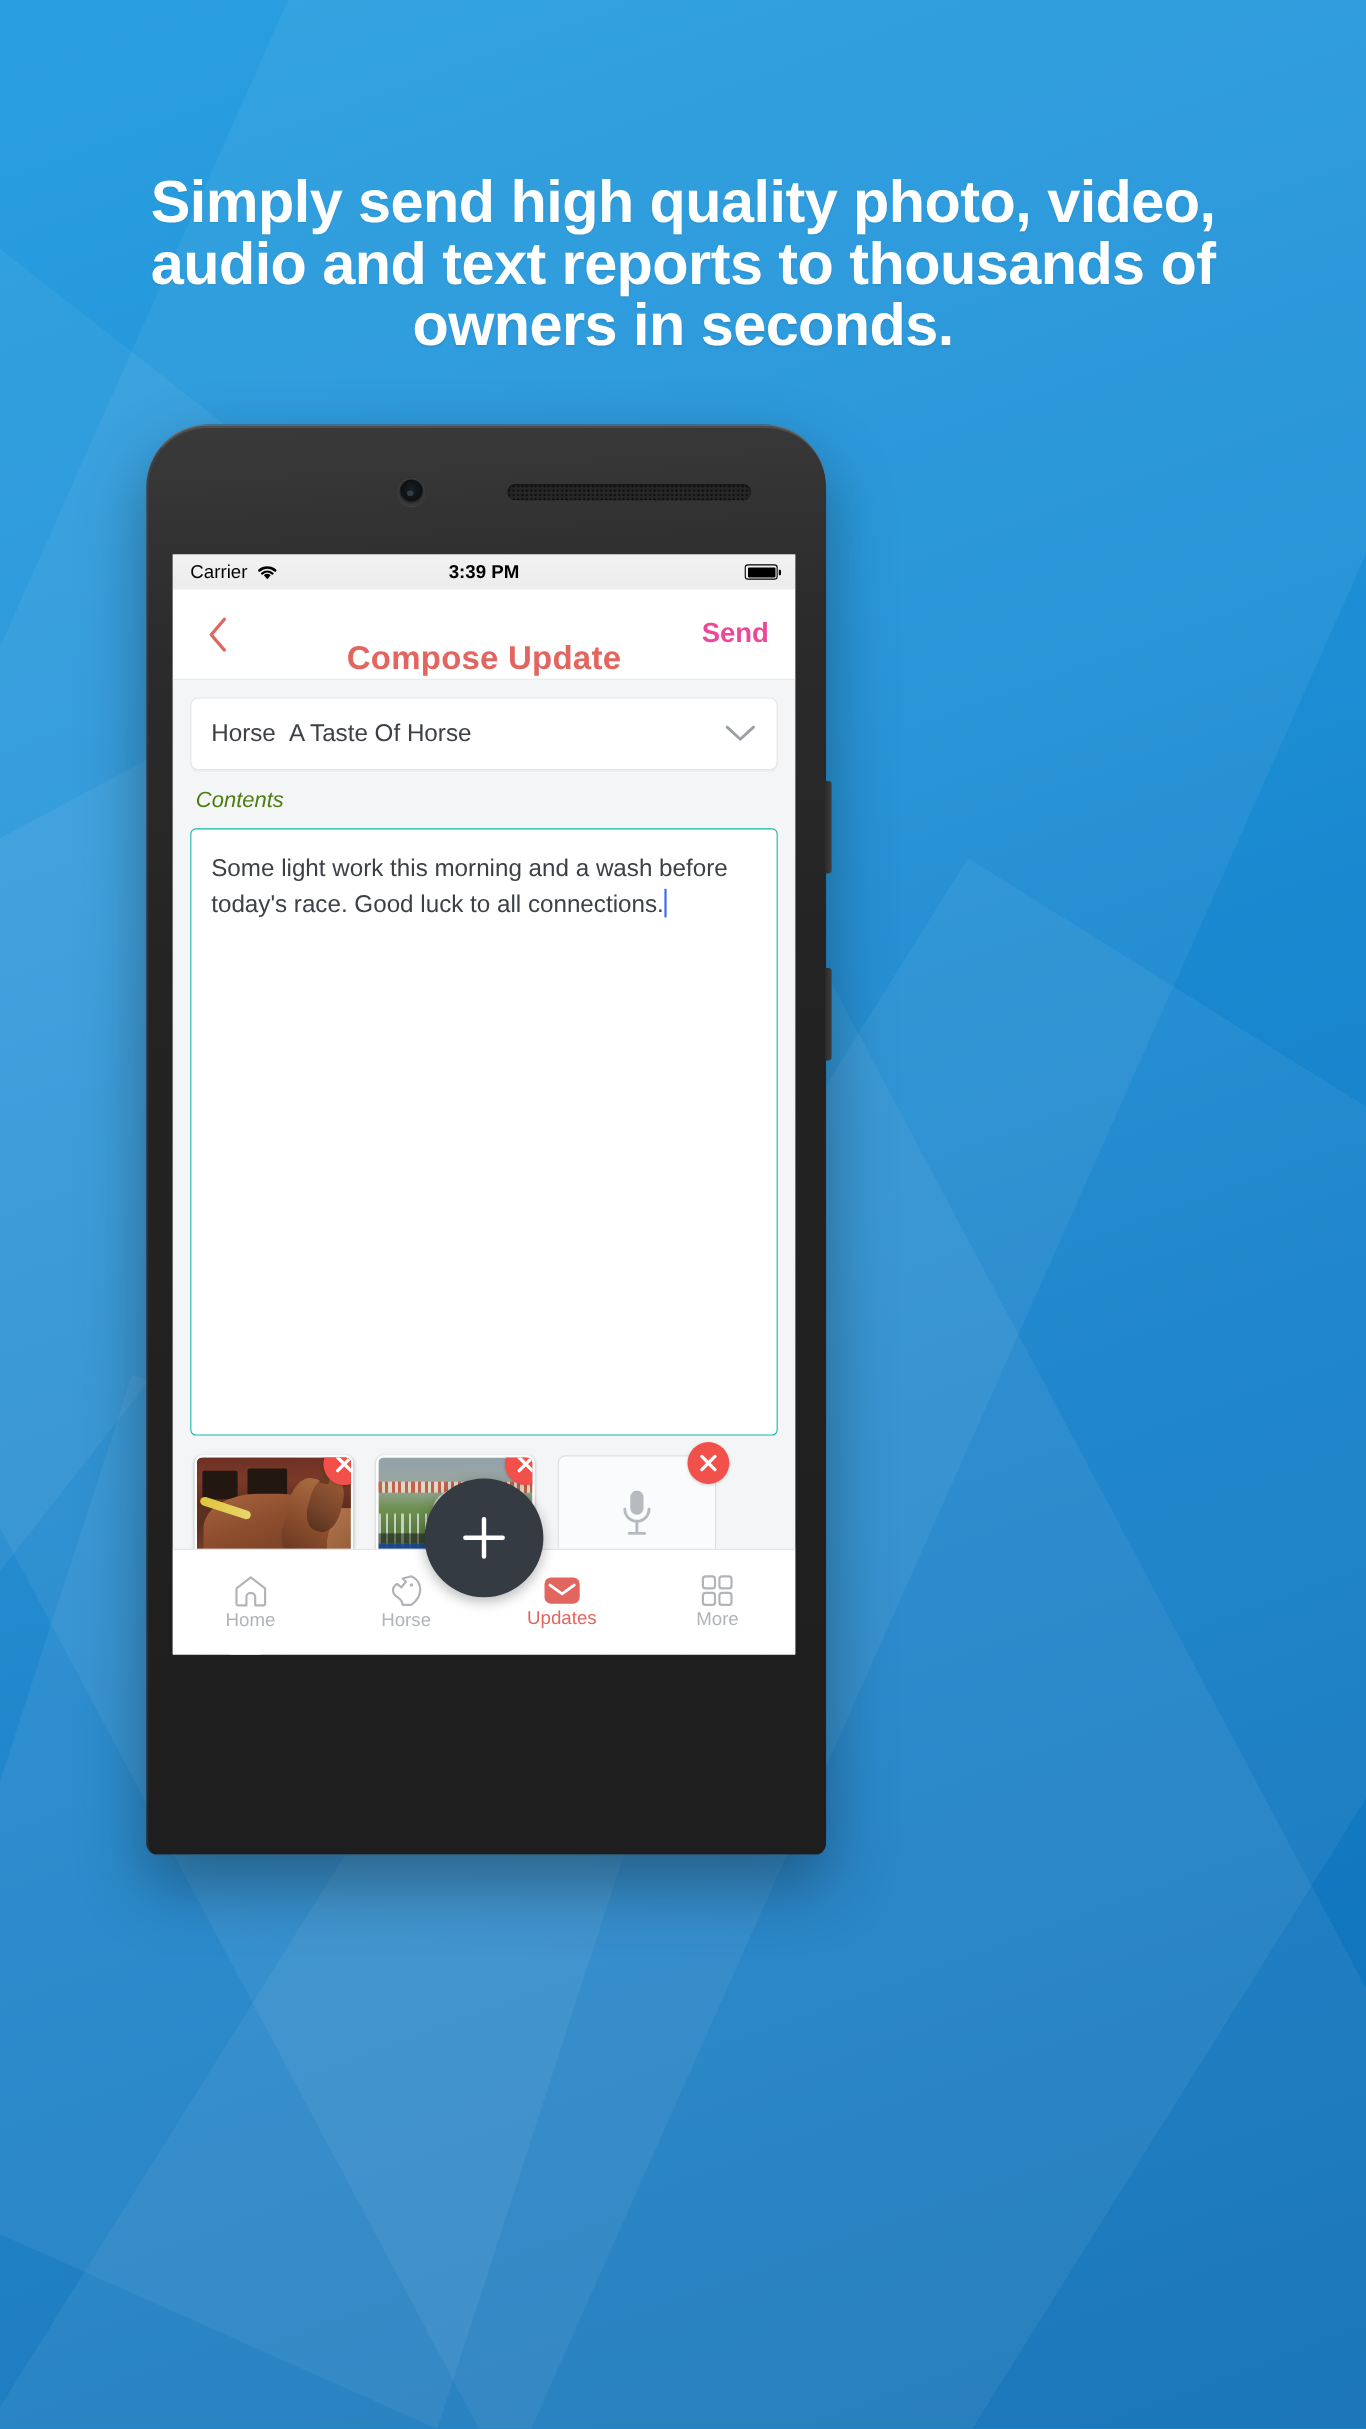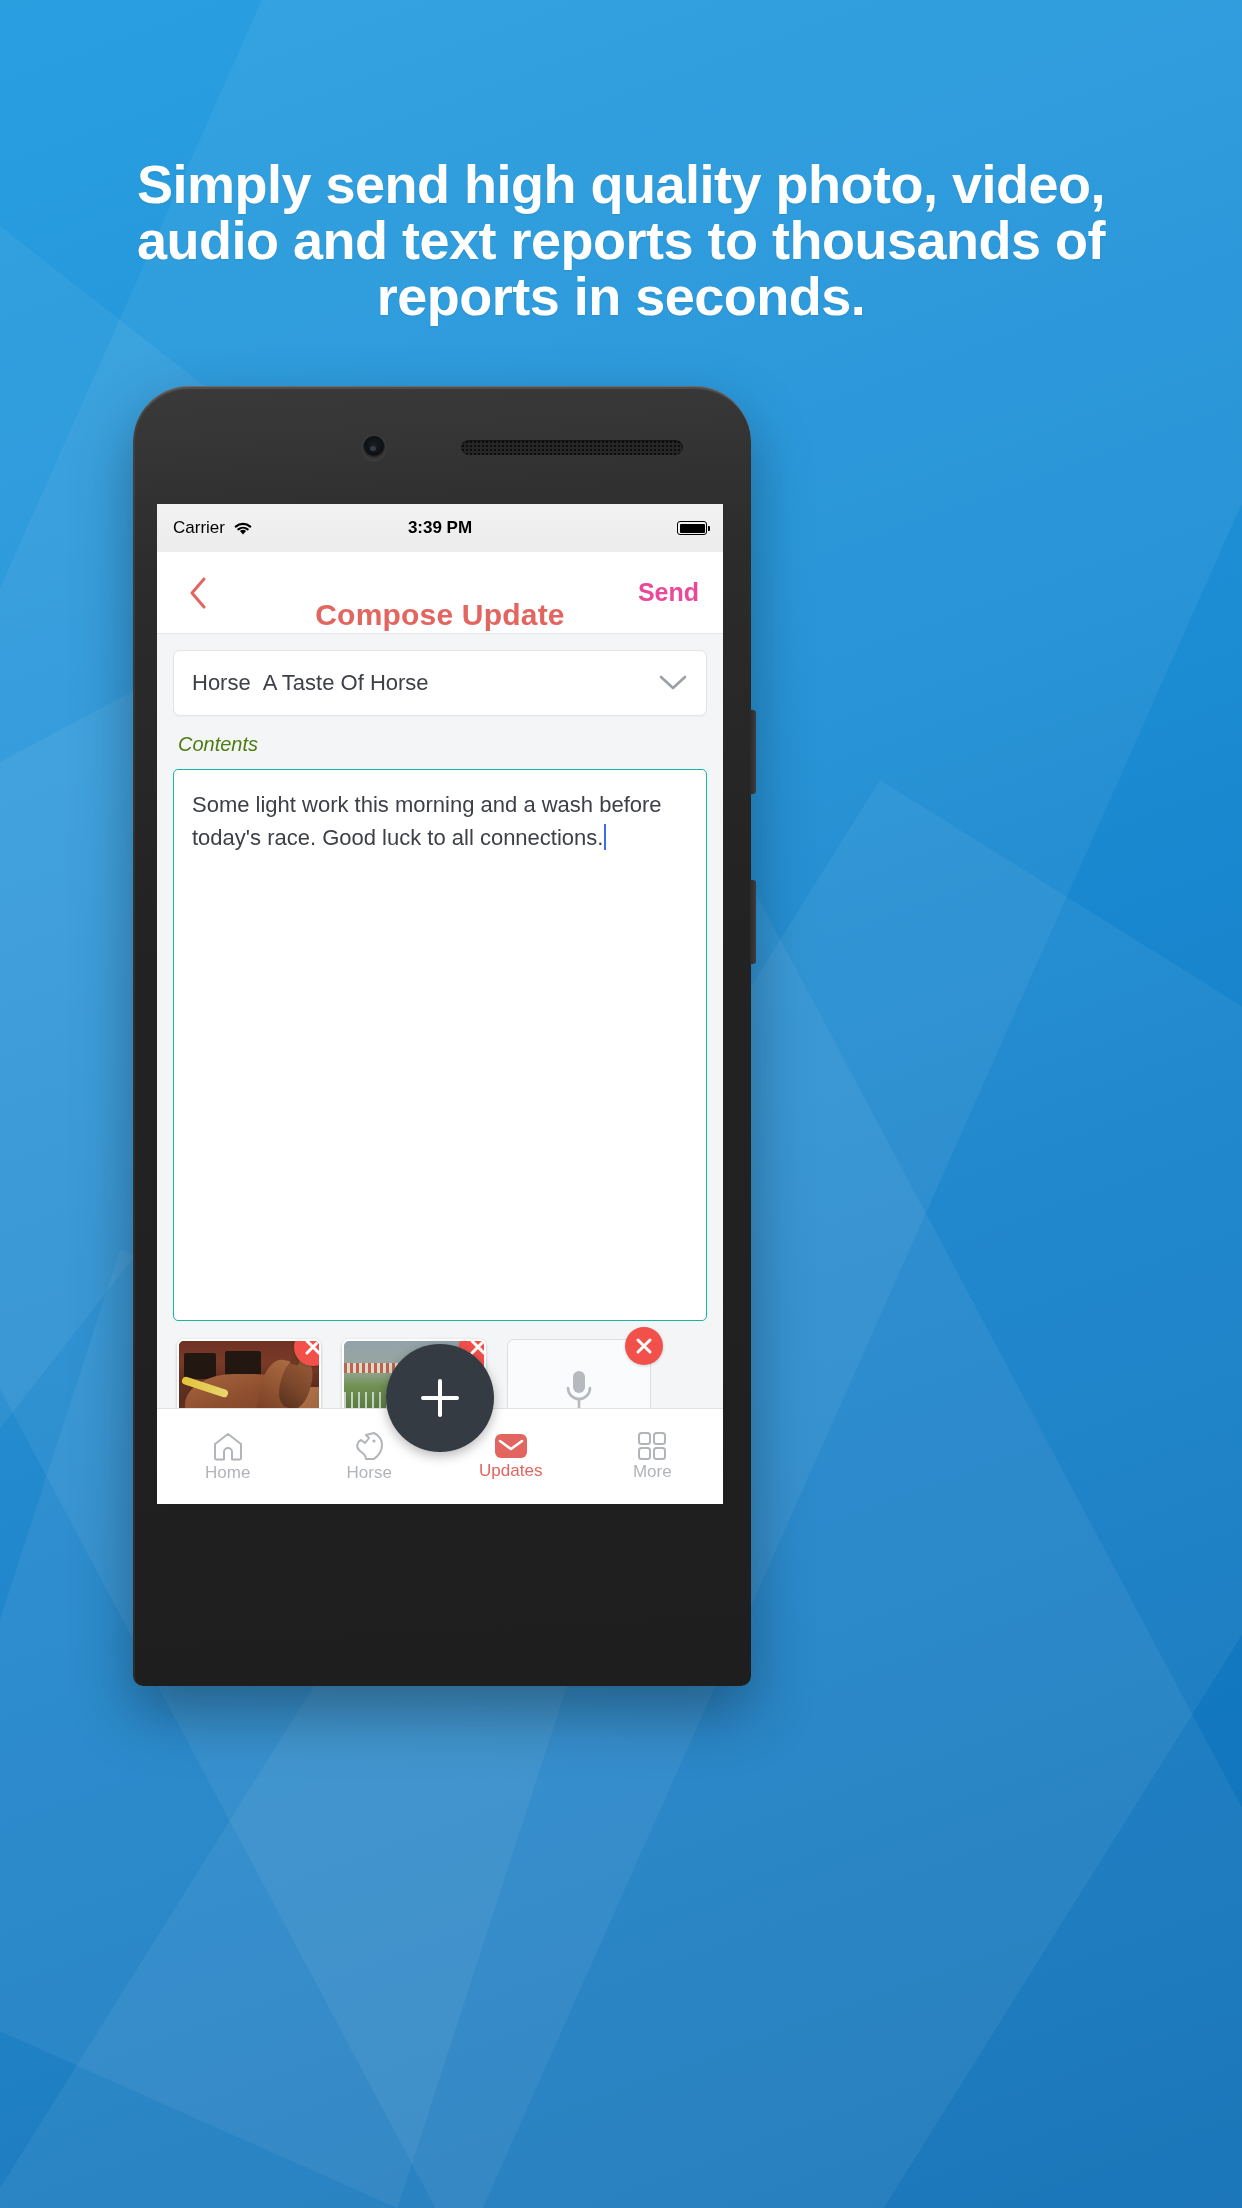--- a/index.html
+++ b/index.html
@@ -96,21 +96,21 @@
   .screen {
     position:absolute;
     left:24px; top:118px;
     width:566px; height:1000px;
     background:#f4f5f7;
     overflow:hidden;
   }
 
   
   .statusbar {
-    height:48px;
+    height:32px;
     background:linear-gradient(180deg,#f2f2f2 0%,#ececec 100%);
     display:flex; align-items:center;
     padding:0 16px;
     font-size:17px; color:#000;
     position:relative;
   }
   .sb-left { display:flex; align-items:center; gap:7px; }
   .sb-time { position:absolute; left:0; right:0; text-align:center; font-weight:600; font-size:17px; }
   .sb-right { margin-left:auto; display:flex; align-items:center; z-index:2; }
   .battery {
@@ -333,21 +333,21 @@
   <div class="streak s1"></div>
   <div class="streak s2"></div>
   <div class="streak s3"></div>
   <div class="streak s4"></div>
   <div class="streak s5"></div>
 </div>
 
 <div class="headline">
   <div>Simply send high quality photo, video,</div>
   <div>audio and text reports to thousands of</div>
-  <div>reports in seconds.</div>
+  <div>owners in seconds.</div>
 </div>
 
 <div class="phone">
   <div class="cam"></div>
   <div class="speaker"></div>
   <div class="btn-side bs1"></div>
   <div class="btn-side bs2"></div>
 
   <div class="screen">
 

